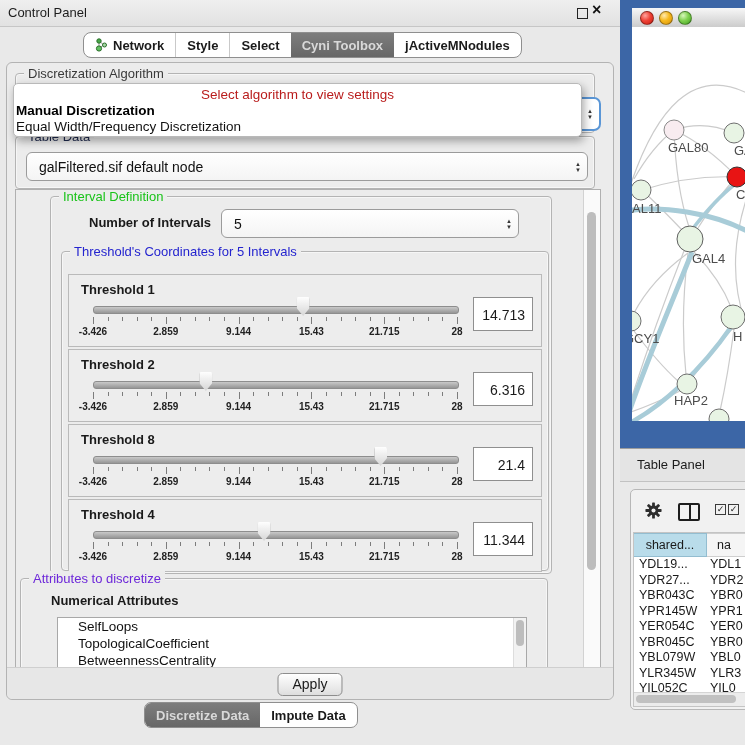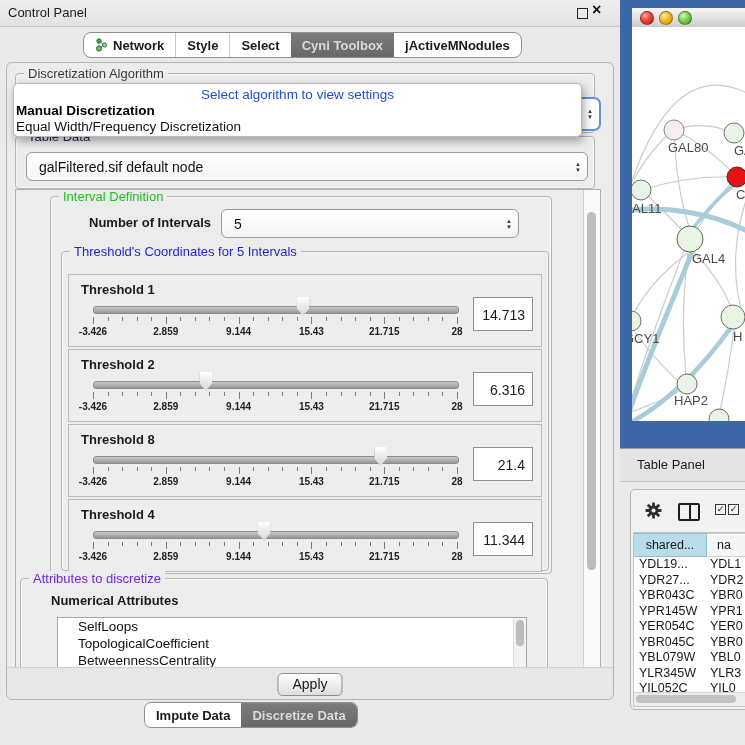--- a/index.html
+++ b/index.html
@@ -24,21 +24,21 @@
   .legend{position:absolute;top:-8px;left:8px;background:#ececec;padding:0 4px;font-size:13px;line-height:15px;white-space:nowrap}
 
   
   #grp-disc{left:8px;top:10px;width:578px;height:58px}
   #grp-disc .legend{color:#3a3a3a}
   #algo-combo-sliver{position:absolute;left:560px;top:34px;width:30px;height:30px;background:#fff;border:2px solid #5a96d6;border-radius:7px;z-index:3}
   .stepper{position:absolute;right:6px;top:50%;transform:translateY(-50%);font-size:6px;line-height:6px;color:#333;text-align:center}
 
   
   #algo-overlay{position:absolute;left:13px;top:83px;width:567px;height:52px;background:#fff;border:1px solid #b9b9b9;border-radius:5px;box-shadow:2px 4px 10px rgba(0,0,0,.35);z-index:20;font-size:13.5px}
-  #algo-overlay .prompt{position:absolute;left:0;right:0;top:3px;text-align:center;color:#1d4ed8}
+  #algo-overlay .prompt{position:absolute;left:0;right:0;top:3px;text-align:center;color:#b91c1c}
   #algo-overlay .opt0{position:absolute;left:2px;top:19px;font-weight:bold;color:#000}
   #algo-overlay .opt1{position:absolute;left:2px;top:35px;color:#111}
 
   
   #grp-td{left:8px;top:73px;width:578px;height:51px}
   #grp-td .legend{color:#1f2a4e}
   .combo{position:absolute;background:linear-gradient(#ffffff,#f4f4f4);border:1px solid #9b9b9b;border-radius:6px;font-size:14px;color:#111}
   .combo .val{position:absolute;left:12px;top:50%;transform:translateY(-50%);white-space:nowrap}
   #td-combo{left:10px;top:15px;width:560px;height:27px}
 
@@ -379,25 +379,25 @@
         <div class="thumb"></div>
       </div>
   </div>
 
   <div id="apply-bar">
     <div id="apply-btn">Apply</div>
   </div>
 </div>
 
 <div id="bottom-tabs">
+  <div class="seg dark">
+      <span>Discretize Data</span>
+    </div>
   <div class="seg">
       <span>Impute Data</span>
-    </div>
-  <div class="seg dark">
-      <span>Discretize Data</span>
     </div>
 </div>
 
 <div id="algo-overlay">
   <div class="prompt">Select algorithm to view settings</div>
   <div class="opt0">Manual Discretization</div>
   <div class="opt1">Equal Width/Frequency Discretization</div>
 </div>
 
 <div id="net-window">

